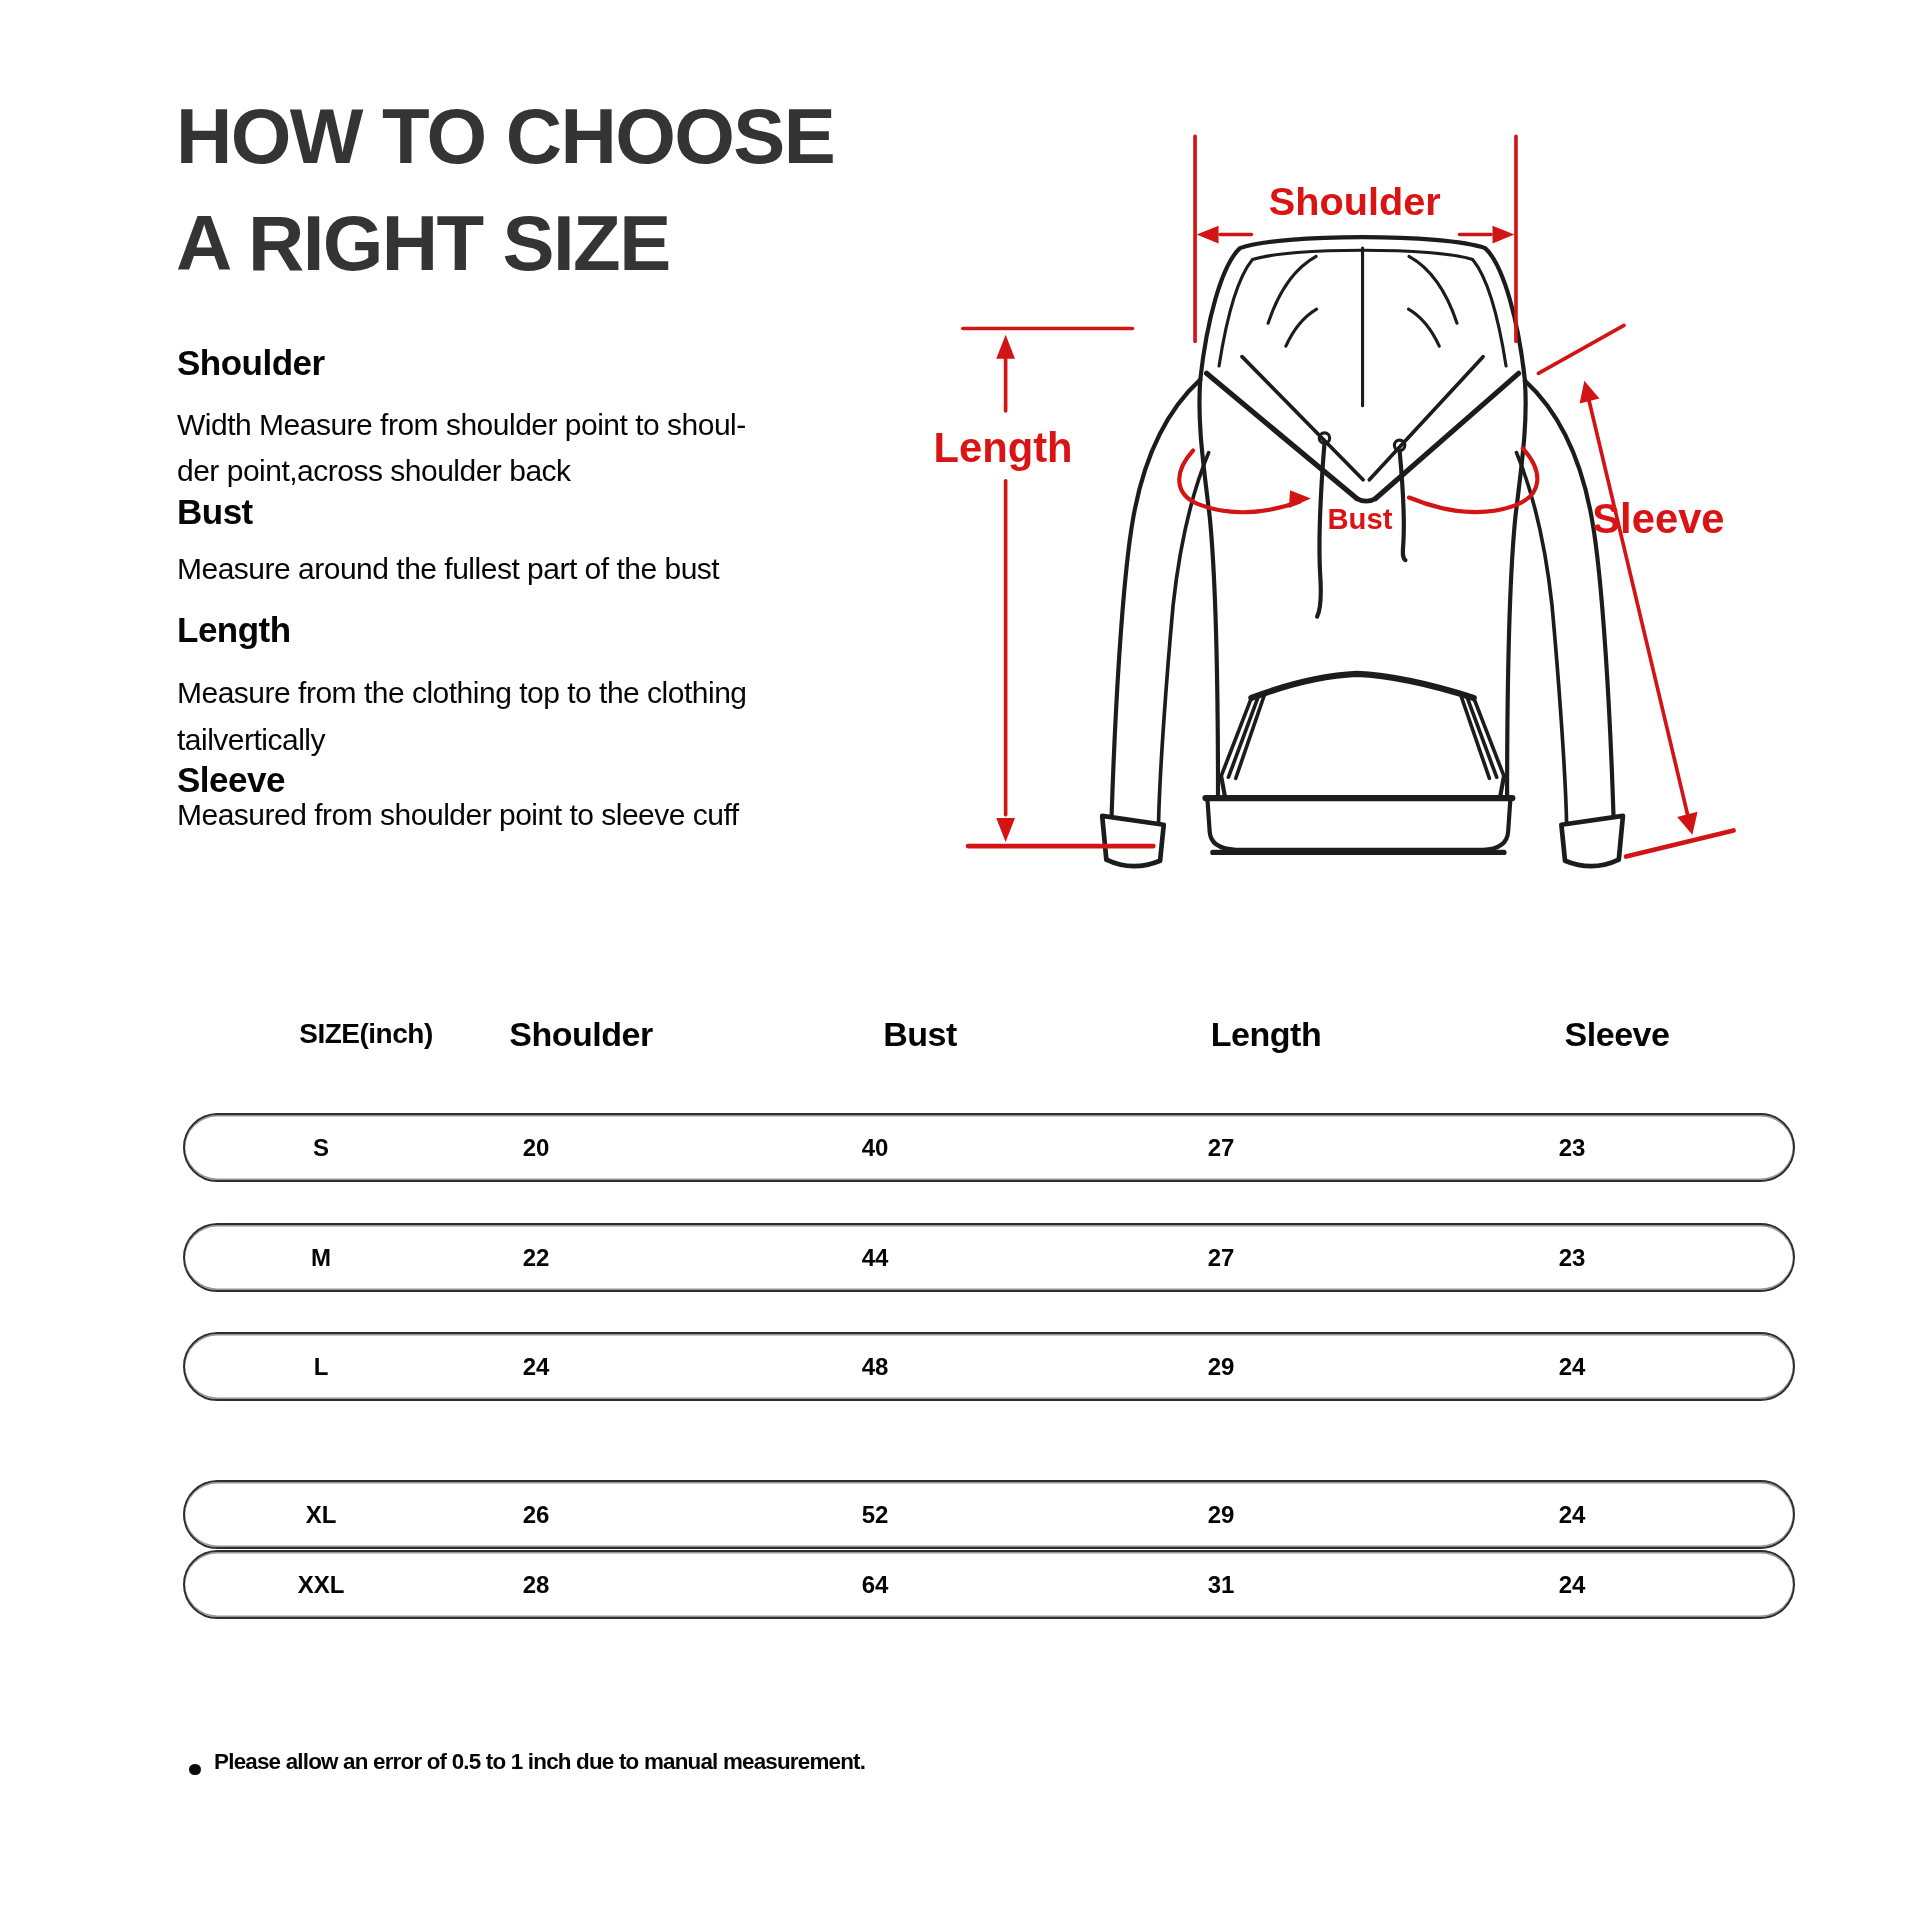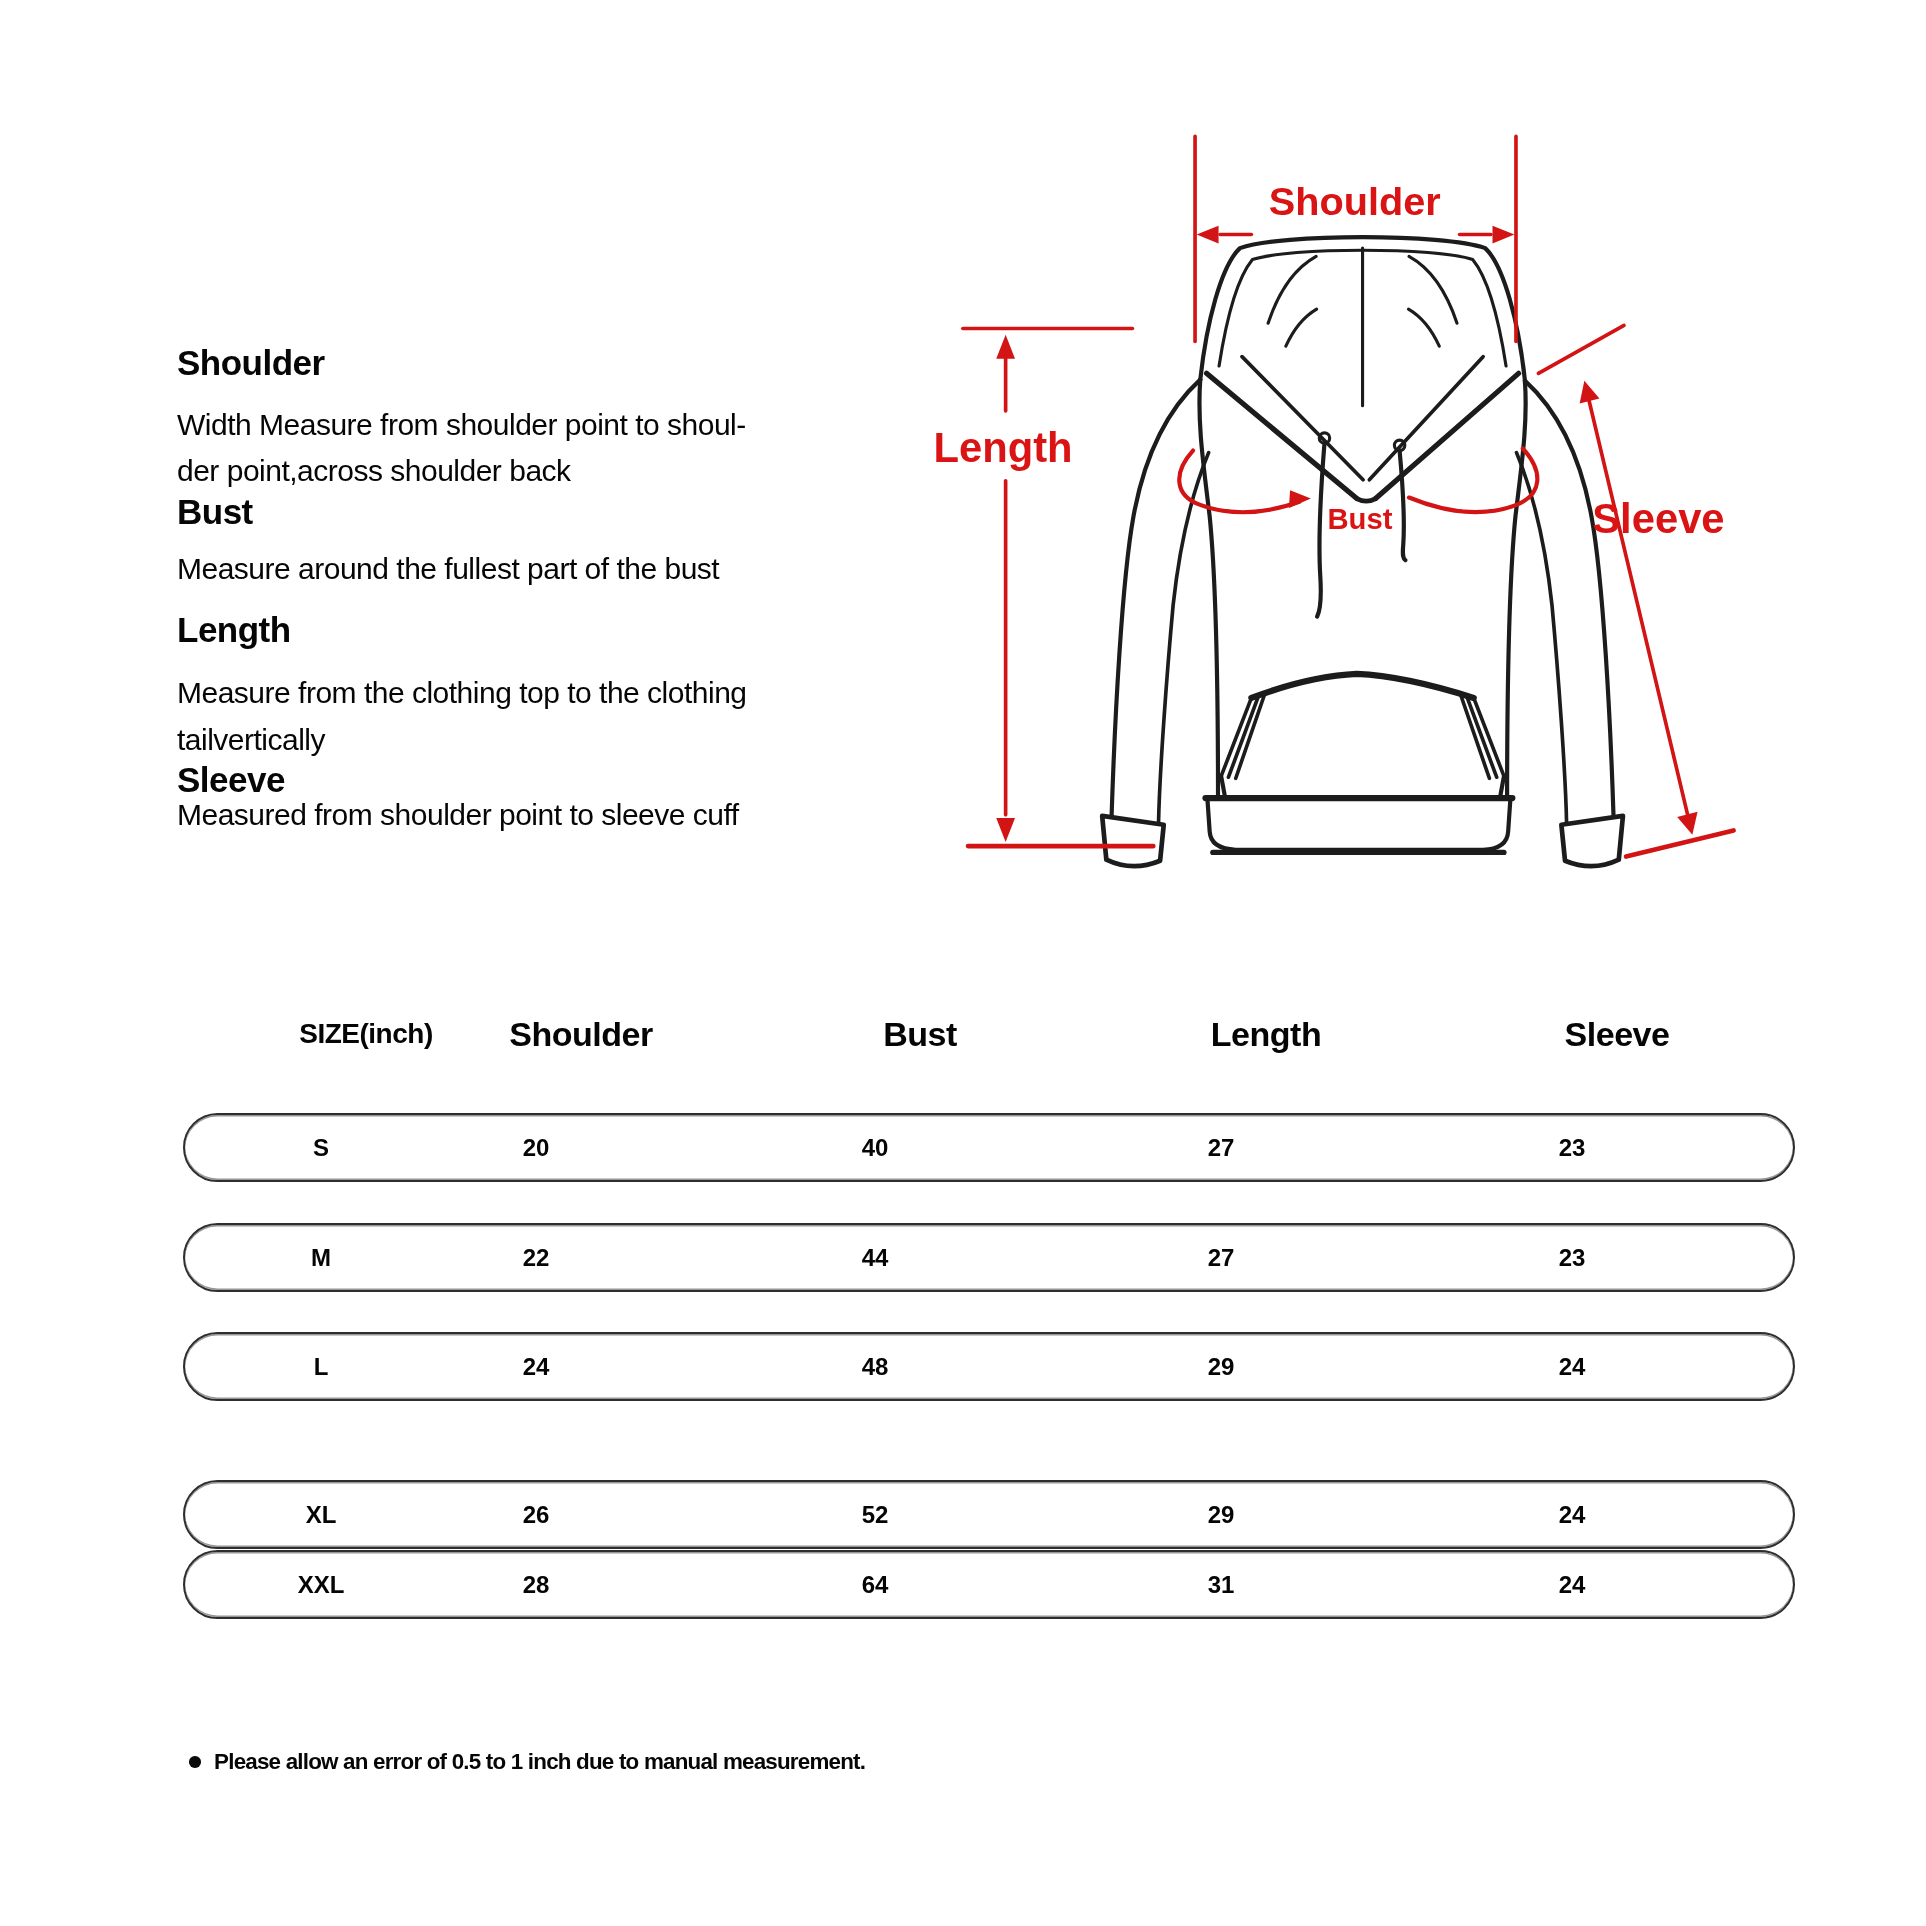--- a/index.html
+++ b/index.html
@@ -26,29 +26,33 @@
               font-size:34px;white-space:nowrap;letter-spacing:-0.5px;margin-left:47px;}
   .thead .size-h{font-size:28px;}
   .pill{position:absolute;left:183px;width:1612px;height:69px;box-sizing:border-box;
         border:2.1px solid #2e2e2e;border-radius:37px;background:#fff;
         box-shadow:inset 0 1.6px 0 rgba(45,45,45,.5), inset 0 -1.6px 0 rgba(45,45,45,.5);}
   .pill span{position:absolute;top:50%;transform:translate(-50%,-50%);font-weight:bold;
              font-size:24px;white-space:nowrap;}
   .pill .size-c{font-size:24px;}
   .c1{left:136px;} .c2{left:351px;} .c3{left:690px;} .c4{left:1036px;} .c5{left:1387px;}
   
-  .note{position:absolute;left:189px;top:1749px;display:flex;align-items:center;gap:13.6px;}
+  .note{position:absolute;left:189px;top:1749px;display:flex;align-items:flex-end;gap:13.6px;}
   .note .dot{width:11.5px;height:11.5px;border-radius:50%;background:#0a0a0a;flex:0 0 auto;}
   .note .txt{font-size:22.4px;font-weight:bold;letter-spacing:-0.8px;color:#060606;white-space:nowrap;}
 </style>
 </head>
 <body>
 
 <div class="page">
 
+  <div class="title">
+    <div>HOW TO CHOOSE</div>
+    <div>A RIGHT SIZE</div>
+  </div>
 
   <div>
     <div class="def-term" style="top:345px">Shoulder</div>
     <div class="def-line" style="top:410px">Width Measure from shoulder point to shoul-</div>
     <div class="def-line" style="top:456px">der point,across shoulder back</div>
     <div class="def-term" style="top:494px">Bust</div>
     <div class="def-line" style="top:554px">Measure around the fullest part of the bust</div>
     <div class="def-term" style="top:612px">Length</div>
     <div class="def-line" style="top:678px">Measure from the clothing top to the clothing</div>
     <div class="def-line" style="top:725px">tailvertically</div>

